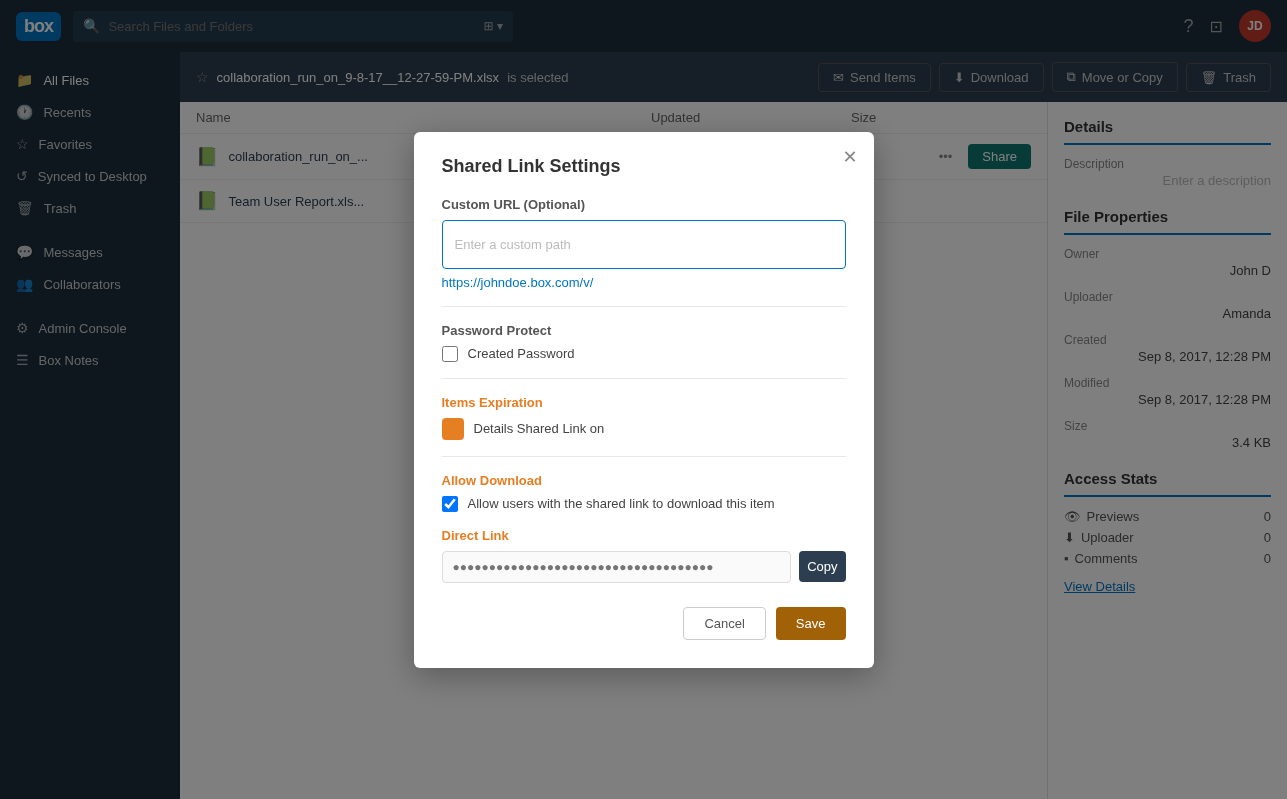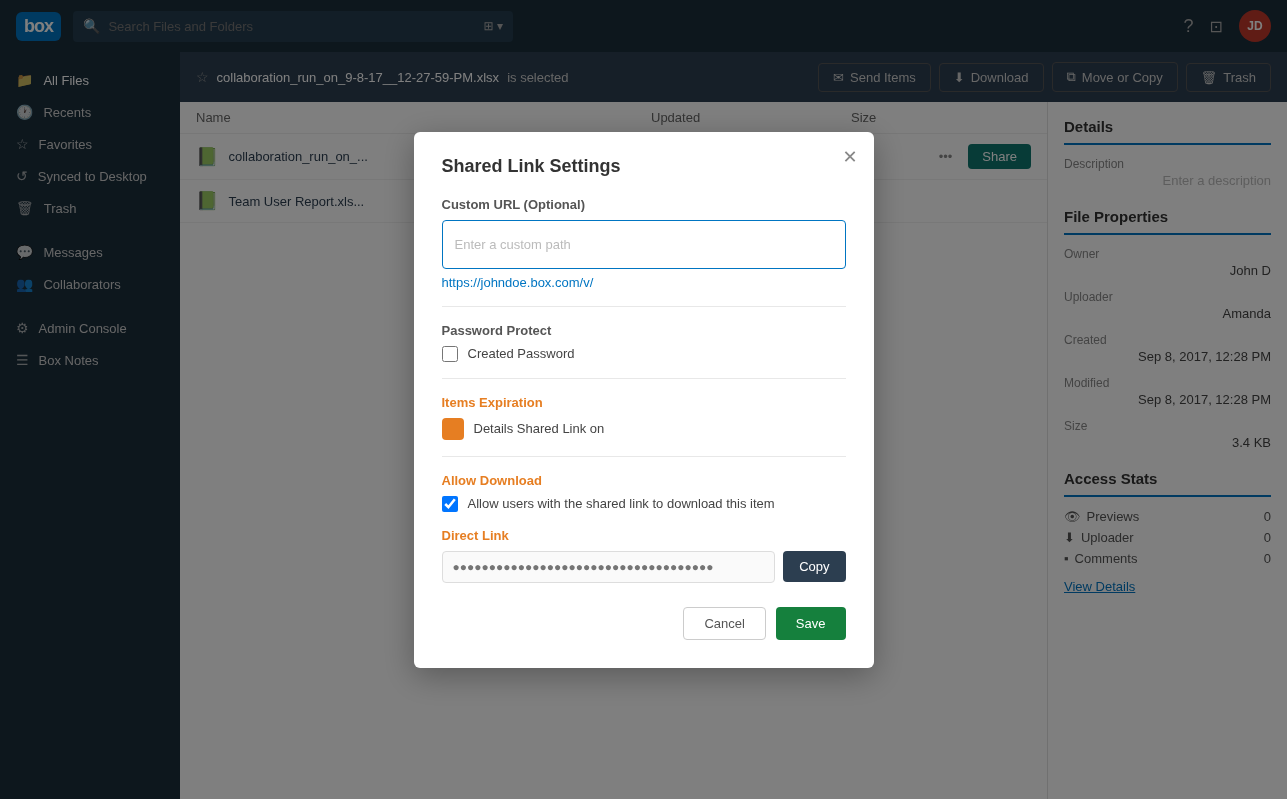--- a/index.html
+++ b/index.html
@@ -315,21 +315,21 @@
       font-size: 12px;
       color: #bbb;
       background: #fafafa;
       outline: none;
     }
     .copy-btn {
       background: #2c3e50;
       color: white;
       border: none;
       border-radius: 4px;
-      padding: 8px 16px;
+      padding: 8px 8px;
       font-size: 13px;
       cursor: pointer;
       white-space: nowrap;
     }
 
     .modal-footer {
       display: flex;
       justify-content: flex-end;
       gap: 10px;
       margin-top: 24px;
@@ -337,21 +337,21 @@
     .cancel-btn {
       background: white;
       color: #555;
       border: 1px solid #ccc;
       border-radius: 4px;
       padding: 8px 20px;
       font-size: 13px;
       cursor: pointer;
     }
     .save-btn {
-      background: #15803d;
+      background: #a16207;
       color: white;
       border: none;
       border-radius: 4px;
       padding: 8px 20px;
       font-size: 13px;
       cursor: pointer;
     }
   </style>
 </head>
 <body>

